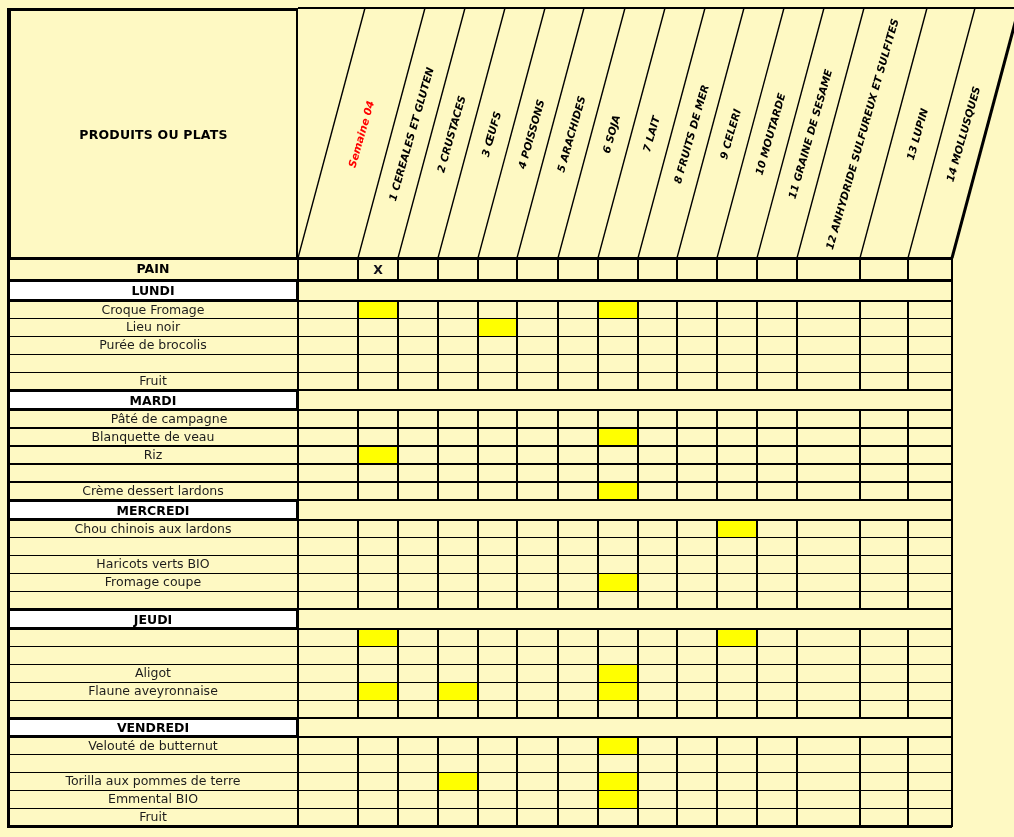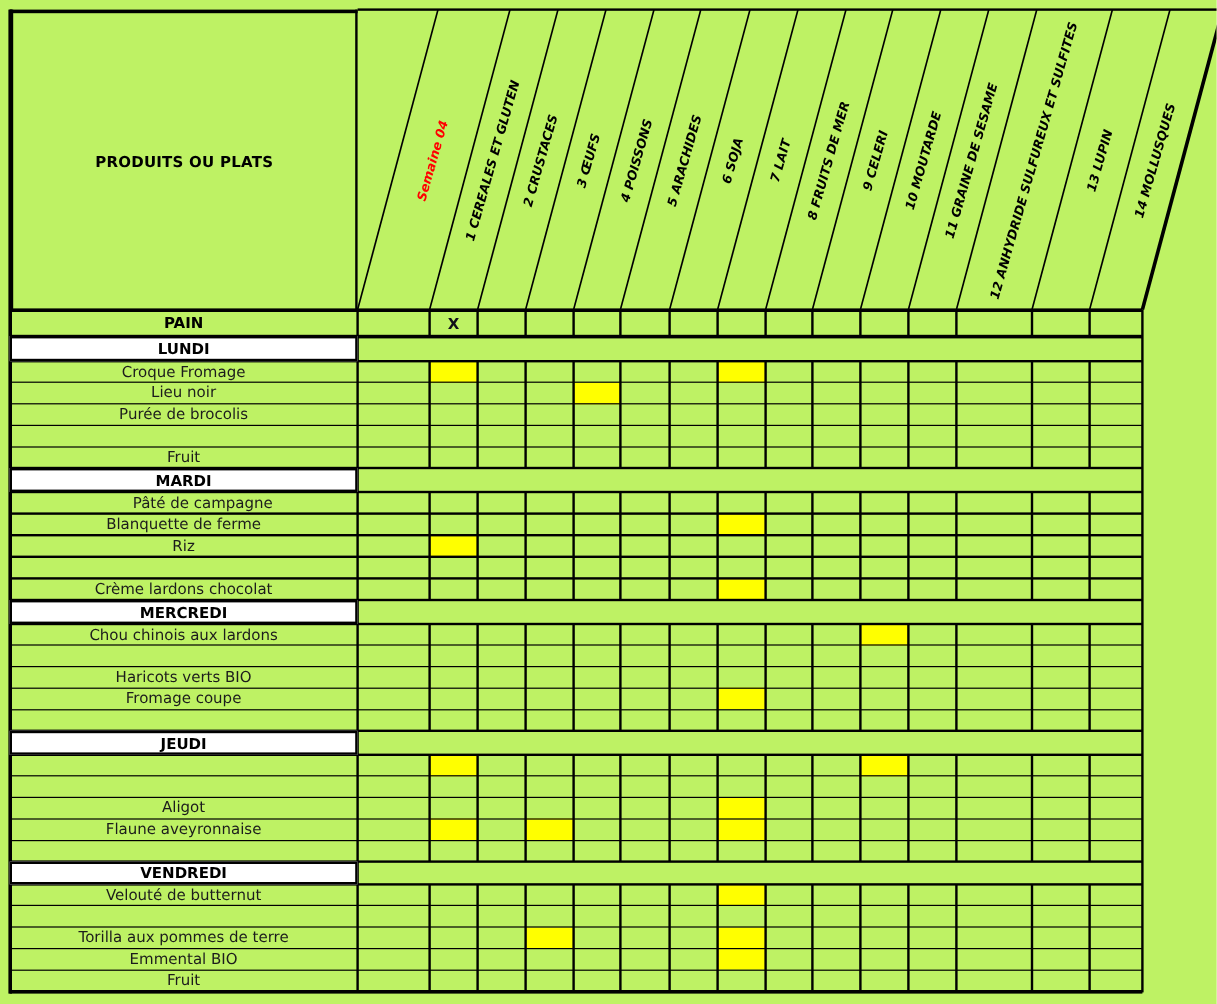--- a/index.html
+++ b/index.html
@@ -1,16 +1,16 @@
 <!DOCTYPE html>
 <html><head>
 <meta charset="utf-8">
 <style>
   html,body{margin:0;padding:0;background:#ffffff;}
-  #canvas{position:relative;width:1014px;height:837px;background:#bef264;overflow:hidden;
+  #canvas{position:relative;width:1014px;height:837px;background:#fef9c3;overflow:hidden;
           font-family:"DejaVu Sans","Liberation Sans",sans-serif;}
   .hl{position:absolute;z-index:1;}
   .gl{position:absolute;background:#000;z-index:2;}
   .lbl{position:absolute;z-index:3;color:#1c1c1c;font-size:12.5px;line-height:1;
        display:flex;align-items:center;justify-content:center;white-space:nowrap;}
   .day-text{font-weight:bold;color:#000;}
   .diag{position:absolute;z-index:3;font-weight:bold;font-style:italic;font-size:10.5px;
         white-space:pre;color:#000;transform:translate(-50%,-50%) rotate(-74deg);}
   #titlebox{position:absolute;left:8px;top:8px;width:290px;height:250px;box-sizing:border-box;
         border-left:3px solid #000;border-top:3px solid #000;border-right:2px solid #000;
@@ -108,28 +108,28 @@
     <div class="gl" style="left: 756.35px; top: 301px; width: 1.3px; height: 89px;"></div>
     <div class="gl" style="left: 796.35px; top: 301px; width: 1.3px; height: 89px;"></div>
     <div class="gl" style="left: 859.35px; top: 301px; width: 1.3px; height: 89px;"></div>
     <div class="gl" style="left: 907.35px; top: 301px; width: 1.3px; height: 89px;"></div>
     <div class="gl" style="left: 8px; top: 388.75px; width: 944px; height: 2.5px;"></div>
     <div class="gl" style="left: 8px; top: 408.75px; width: 944px; height: 2.5px;"></div>
     <div class="daybox" style="top: 390px; height: 20px;">MARDI</div>
     <div class="lbl" style="left: 8px; top: 410px; width: 322px; height: 18px;">Pâté de campagne</div>
     <div class="gl" style="left: 8px; top: 427.3px; width: 944px; height: 1.4px;"></div>
     <div class="hl" style="left: 598px; top: 428px; width: 40px; height: 18px; background: rgb(255, 255, 0);"></div>
-    <div class="lbl" style="left: 8px; top: 428px; width: 290px; height: 18px;">Blanquette de ferme</div>
+    <div class="lbl" style="left: 8px; top: 428px; width: 290px; height: 18px;">Blanquette de veau</div>
     <div class="gl" style="left: 8px; top: 445.3px; width: 944px; height: 1.4px;"></div>
     <div class="hl" style="left: 358px; top: 446px; width: 40px; height: 18px; background: rgb(255, 255, 0);"></div>
     <div class="lbl" style="left: 8px; top: 446px; width: 290px; height: 18px;">Riz</div>
     <div class="gl" style="left: 8px; top: 463.3px; width: 944px; height: 1.4px;"></div>
     <div class="gl" style="left: 8px; top: 481.3px; width: 944px; height: 1.4px;"></div>
     <div class="hl" style="left: 598px; top: 482px; width: 40px; height: 18px; background: rgb(255, 255, 0);"></div>
-    <div class="lbl" style="left: 8px; top: 482px; width: 290px; height: 18px;">Crème lardons chocolat</div>
+    <div class="lbl" style="left: 8px; top: 482px; width: 290px; height: 18px;">Crème dessert lardons</div>
     <div class="gl" style="left: 357.35px; top: 410px; width: 1.3px; height: 90px;"></div>
     <div class="gl" style="left: 397.35px; top: 410px; width: 1.3px; height: 90px;"></div>
     <div class="gl" style="left: 437.35px; top: 410px; width: 1.3px; height: 90px;"></div>
     <div class="gl" style="left: 477.35px; top: 410px; width: 1.3px; height: 90px;"></div>
     <div class="gl" style="left: 516.35px; top: 410px; width: 1.3px; height: 90px;"></div>
     <div class="gl" style="left: 557.35px; top: 410px; width: 1.3px; height: 90px;"></div>
     <div class="gl" style="left: 597.35px; top: 410px; width: 1.3px; height: 90px;"></div>
     <div class="gl" style="left: 637.35px; top: 410px; width: 1.3px; height: 90px;"></div>
     <div class="gl" style="left: 676.35px; top: 410px; width: 1.3px; height: 90px;"></div>
     <div class="gl" style="left: 716.35px; top: 410px; width: 1.3px; height: 90px;"></div>

